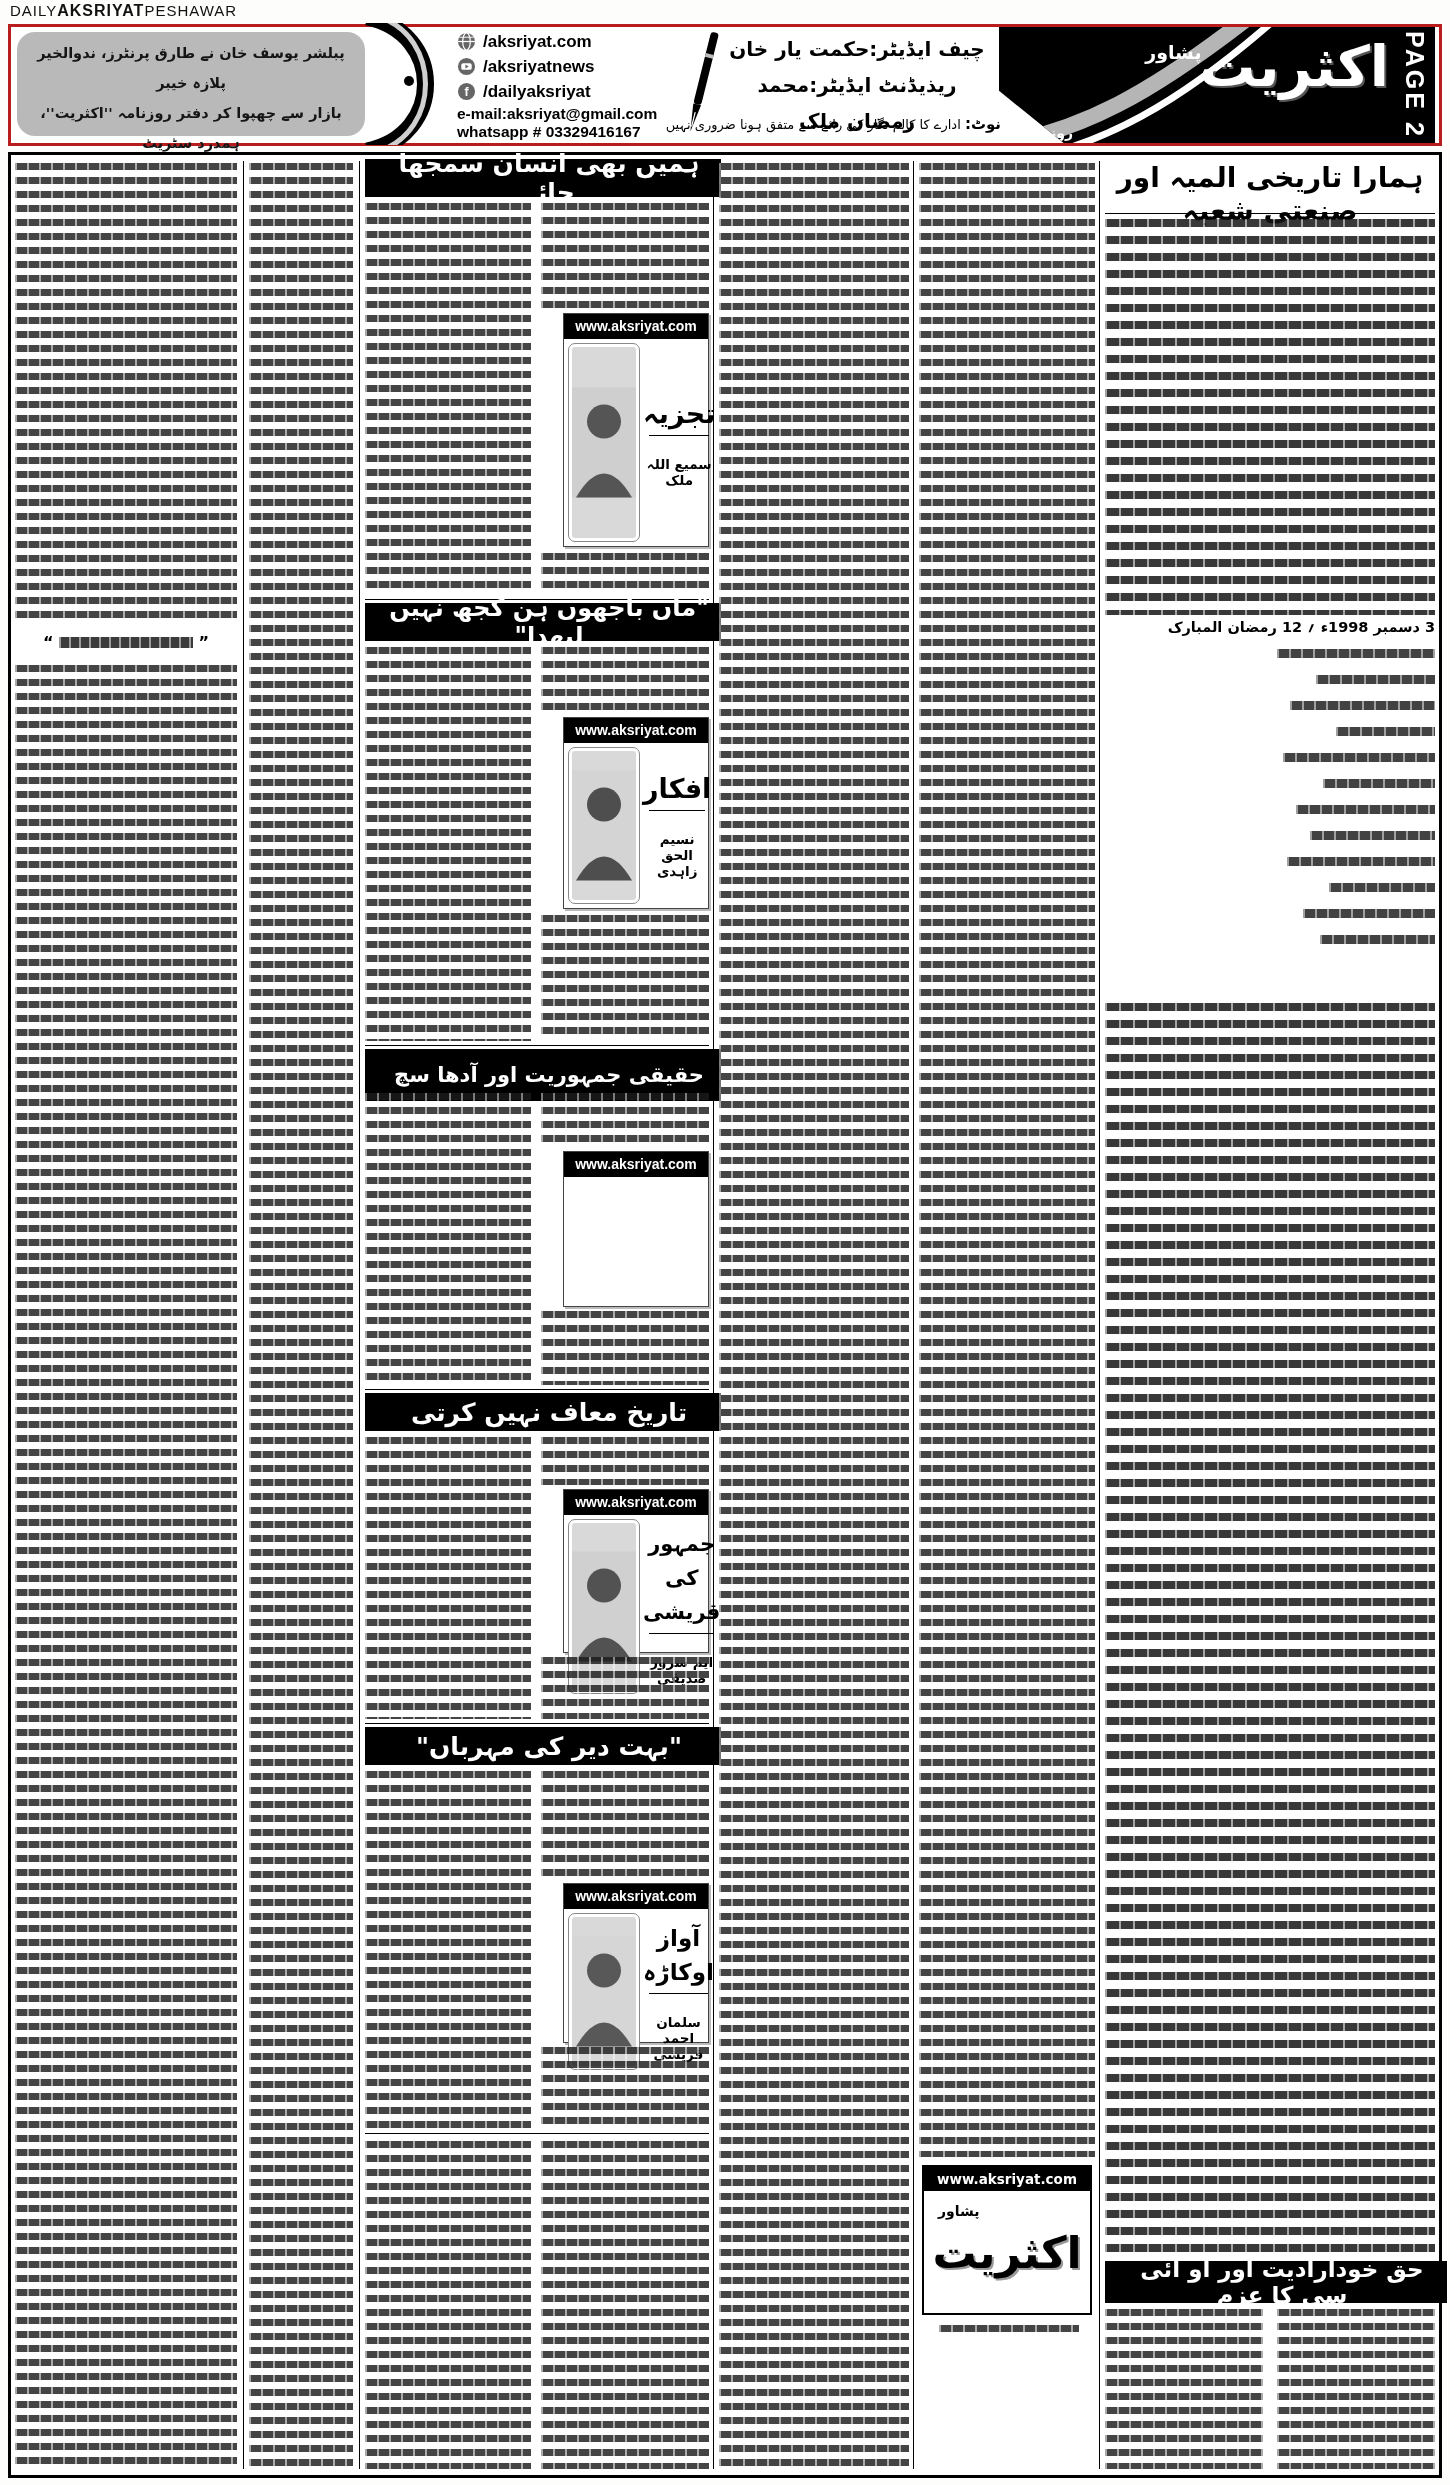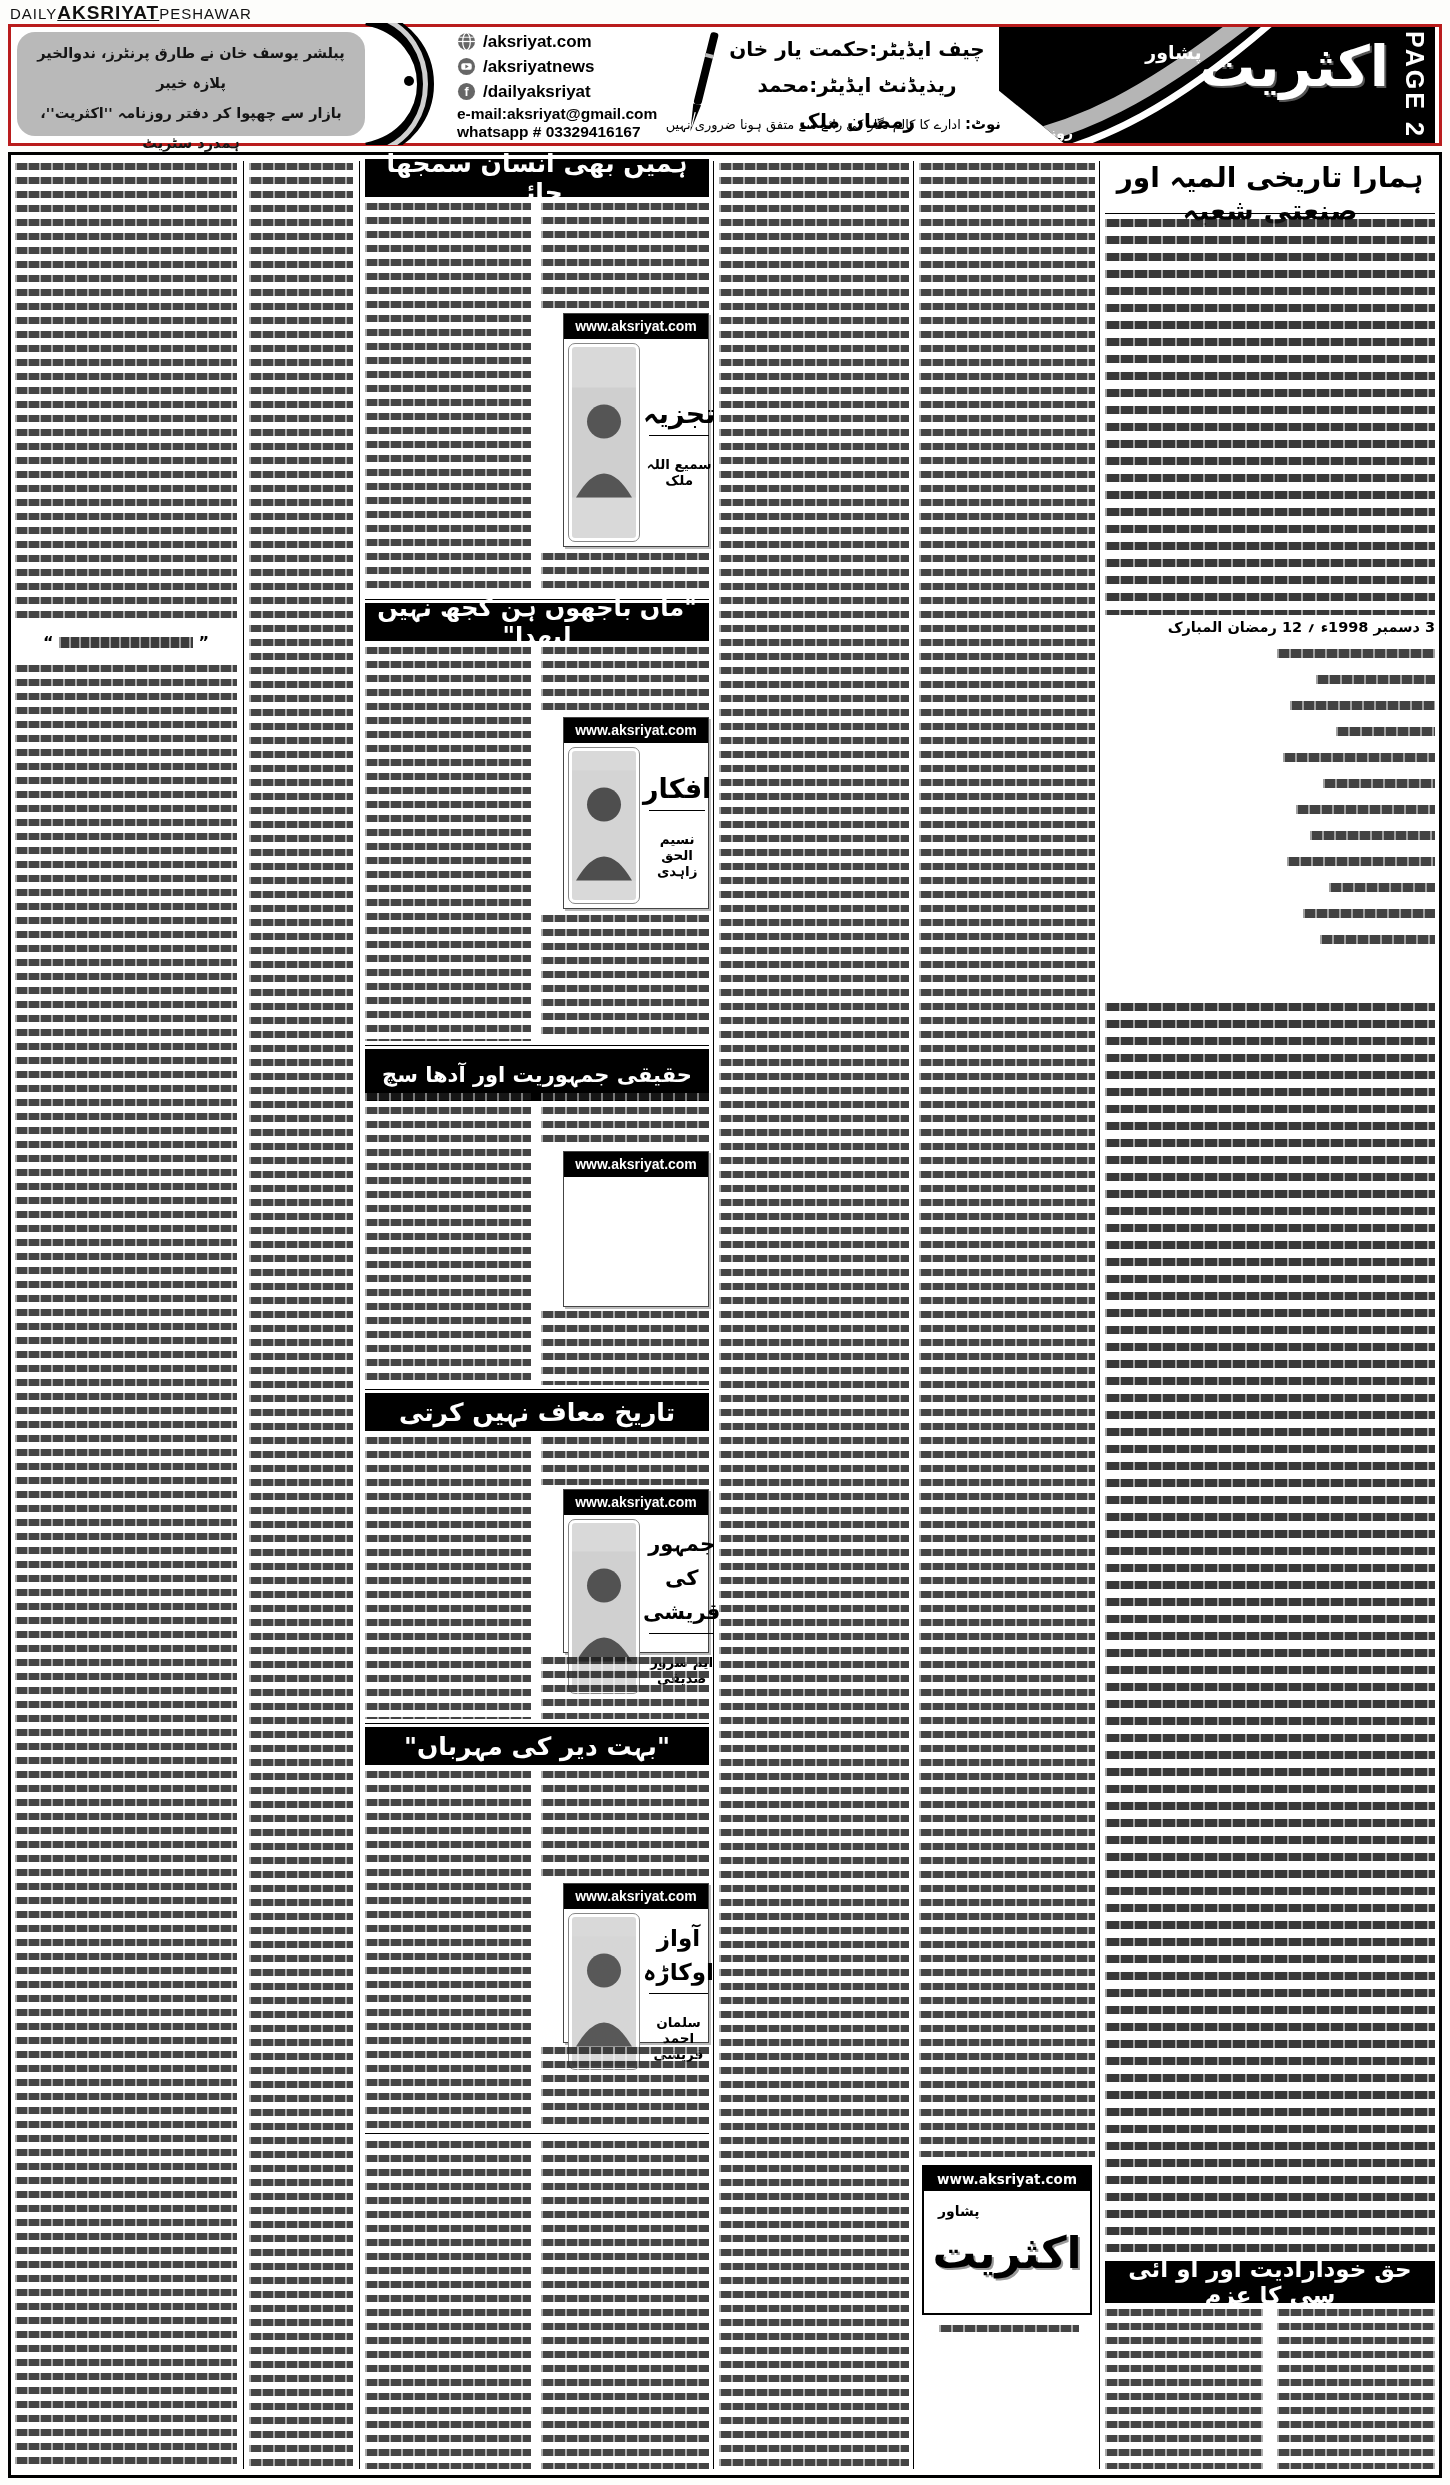--- a/index.html
+++ b/index.html
@@ -2,21 +2,21 @@
 <html lang="ur"><head>
 <meta charset="utf-8">
 <style>
   html,body{margin:0;padding:0;background:#e8e8e6;}
   #page{position:relative;width:1450px;height:2485px;background:#fdfdfb;color:#000;
         font-family:"DejaVu Sans",sans-serif;overflow:hidden;}
   .en{font-family:"Liberation Sans",sans-serif;}
   .abs{position:absolute;}
   
   #topstrip{left:10px;top:2px;font-size:15px;letter-spacing:1px;color:#111;}
-  #topstrip b{font-weight:bold;font-size:19px;text-decoration:underline;}
+  #topstrip b{font-weight:bold;font-size:16px;}
   
   #header{left:8px;top:24px;width:1434px;height:122px;border:3px solid #b91c1c;background:#fff;box-sizing:border-box;}
   #pubbox{left:6px;top:5px;width:348px;height:104px;background:#b9b9b9;border-radius:18px;
           padding:6px 12px;box-sizing:border-box;text-align:center;direction:rtl;
           font-size:14.5px;font-weight:bold;line-height:30px;color:#151515;}
   #swoosh{left:346px;top:-4px;width:92px;height:122px;}
   #social{left:446px;top:2px;width:215px;}
   .socrow{display:flex;align-items:center;gap:7px;height:25px;font-weight:bold;font-size:17px;}
   .soc-ic{width:19px;height:19px;flex:0 0 19px;}
   #email{font-weight:bold;font-size:15.5px;margin-top:1px;}
@@ -44,21 +44,21 @@
   
   .sim{position:absolute;opacity:.82;
     background-image:
       repeating-linear-gradient(90deg,rgba(255,255,255,.55) 0 2px,transparent 2px 12px),
       repeating-linear-gradient(180deg,#1c1c1c 0 7px,transparent 7px 14px);}
   .simbig{position:absolute;opacity:.85;
     background-image:
       repeating-linear-gradient(90deg,rgba(255,255,255,.55) 0 2px,transparent 2px 14px),
       repeating-linear-gradient(180deg,#161616 0 8px,transparent 8px 17px);}
   .hbar{position:absolute;background:#000;color:#fff;direction:rtl;text-align:center;
-        font-weight:bold;display:flex;align-items:center;justify-content:center;}
+        font-weight:bold;display:flex;align-items:center;justify-content:center;padding-left:12px;}
   
   .abox{position:absolute;border:1px solid #444;background:#fff;box-sizing:border-box;
         display:flex;flex-direction:column;box-shadow:2px 2px 0 #bbb;}
   .abox .site{background:#000;color:#fff;text-align:center;font-weight:bold;font-size:14px;
         line-height:25px;height:25px;font-family:"Liberation Sans",sans-serif;}
   .abox .main{flex:1;display:flex;direction:ltr;}
   .aphoto{width:64px;margin:5px 0 5px 5px;border:3px solid #fff;outline:1px solid #888;
           border-radius:6px;background:#d9d9d9;overflow:hidden;flex:0 0 64px;}
   .ainfo{flex:1;direction:rtl;text-align:center;display:flex;flex-direction:column;
          justify-content:center;padding:12px 4px;}

